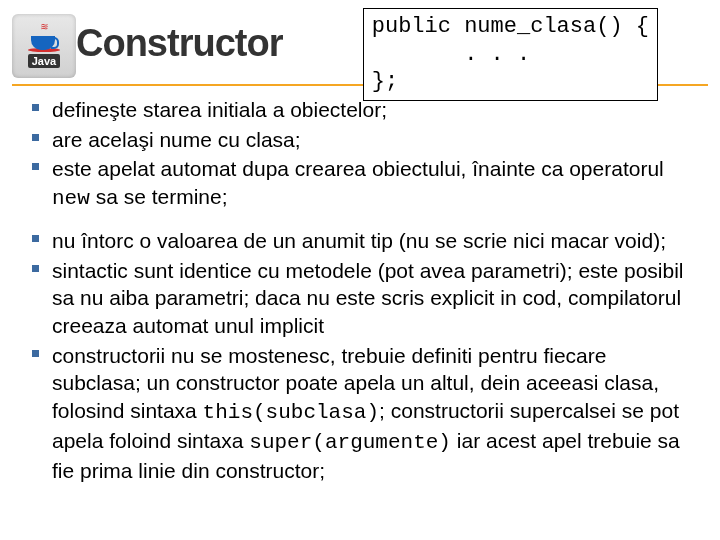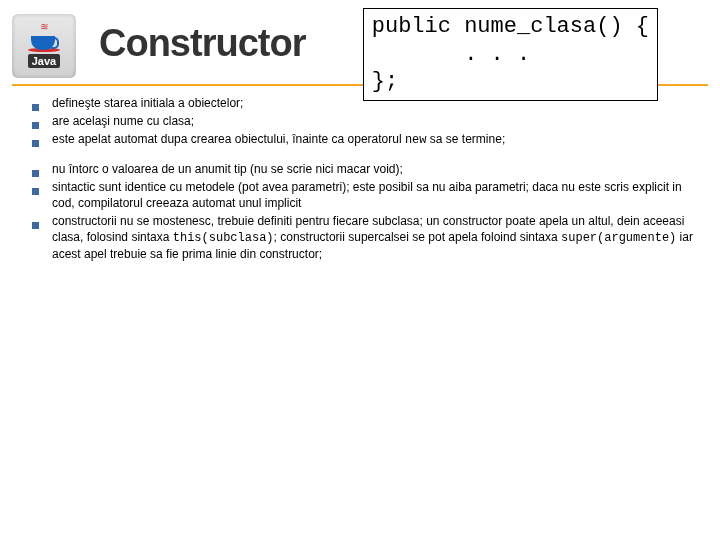--- a/index.html
+++ b/index.html
@@ -76,21 +76,21 @@
     background: #333;
     padding: 1px 4px;
     border-radius: 2px;
     margin-top: 2px;
     font-family: Liberation Sans, sans-serif;
   }
   .title {
     font-size: 38px;
     font-weight: bold;
     color: #333333;
-    margin-left: 23px;
+    margin-left: 0;
     font-family: Verdana, sans-serif;
     letter-spacing: -1px;
   }
   .codebox {
     position: absolute;
     right: 62px;
     top: 8px;
     border: 1.5px solid #000;
     padding: 4px 8px;
     font-family: "Courier New", monospace;
@@ -109,21 +109,21 @@
     padding: 2px 20px 0 22px;
   }
   ul.bl {
     list-style: none;
     padding: 0;
     margin: 0 0 14px 0;
   }
   ul.bl li {
     position: relative;
     padding-left: 30px;
-    font-size: 12px;
+    font-size: 21px;
     line-height: 1.32;
     color: #000;
     margin-bottom: 2px;
     font-family: Verdana, sans-serif;
   }
   ul.bl li::before {
     content: "";
     position: absolute;
     left: 10px;
     top: 8px;

